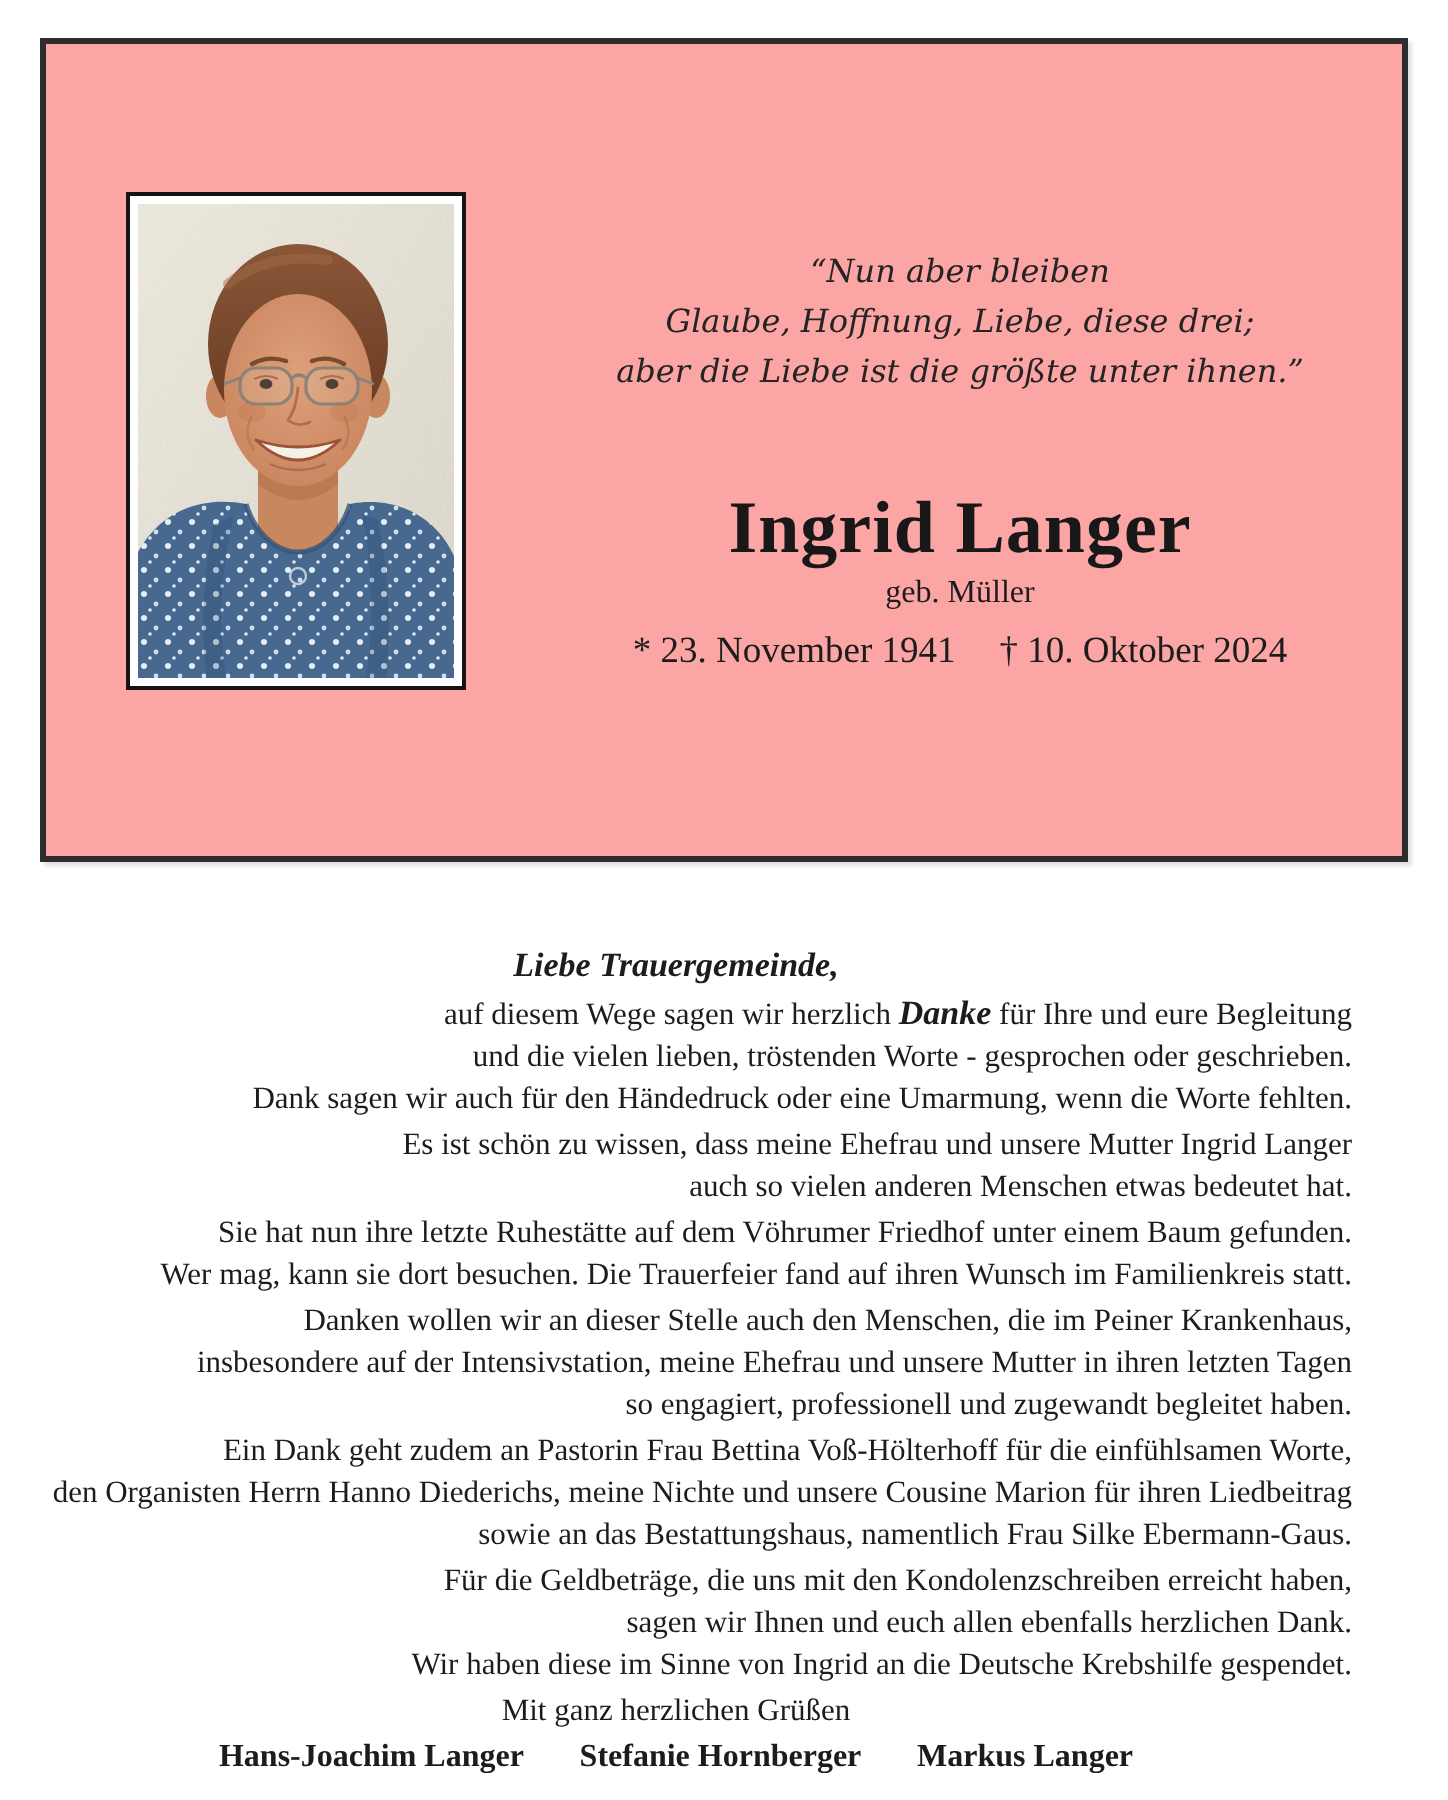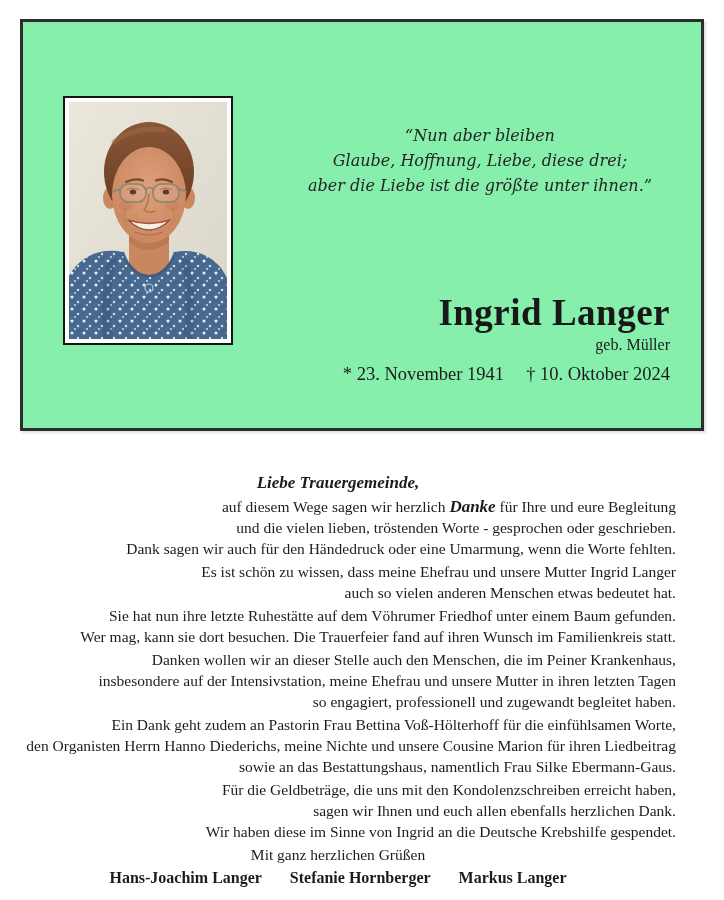--- a/index.html
+++ b/index.html
@@ -12,21 +12,21 @@
     position: relative;
     overflow: hidden;
   }
 
   
   .card {
     position: absolute;
     left: 20px; top: 19px;
     width: 684px; height: 412px;
     border: 3px solid #2d2d2d;
-    background: #86efac;
+    background: #fca5a5;
     box-shadow: 2px 2px 2px rgba(0,0,0,0.12);
   }
 
   .photo-frame {
     position: absolute;
     left: 40px; top: 74px;
     width: 170px; height: 249px;
     border: 2px solid #141414;
     background: #ffffff;
     padding: 4px;
@@ -42,22 +42,21 @@
     font-style: italic;
     font-size: 16px;
     line-height: 25px;
     color: #242424;
   }
 
   .name-block {
     position: absolute;
     left: 267px; top: 222px;
     width: 380px;
-    text-align: right;
-    margin-top: 48px;
+    text-align: center;
   }
   .deceased-name {
     font-size: 37px;
     font-weight: 700;
     letter-spacing: 0.5px;
     line-height: 42px;
     color: #181818;
   }
   .maiden-name {
     font-size: 16px;

